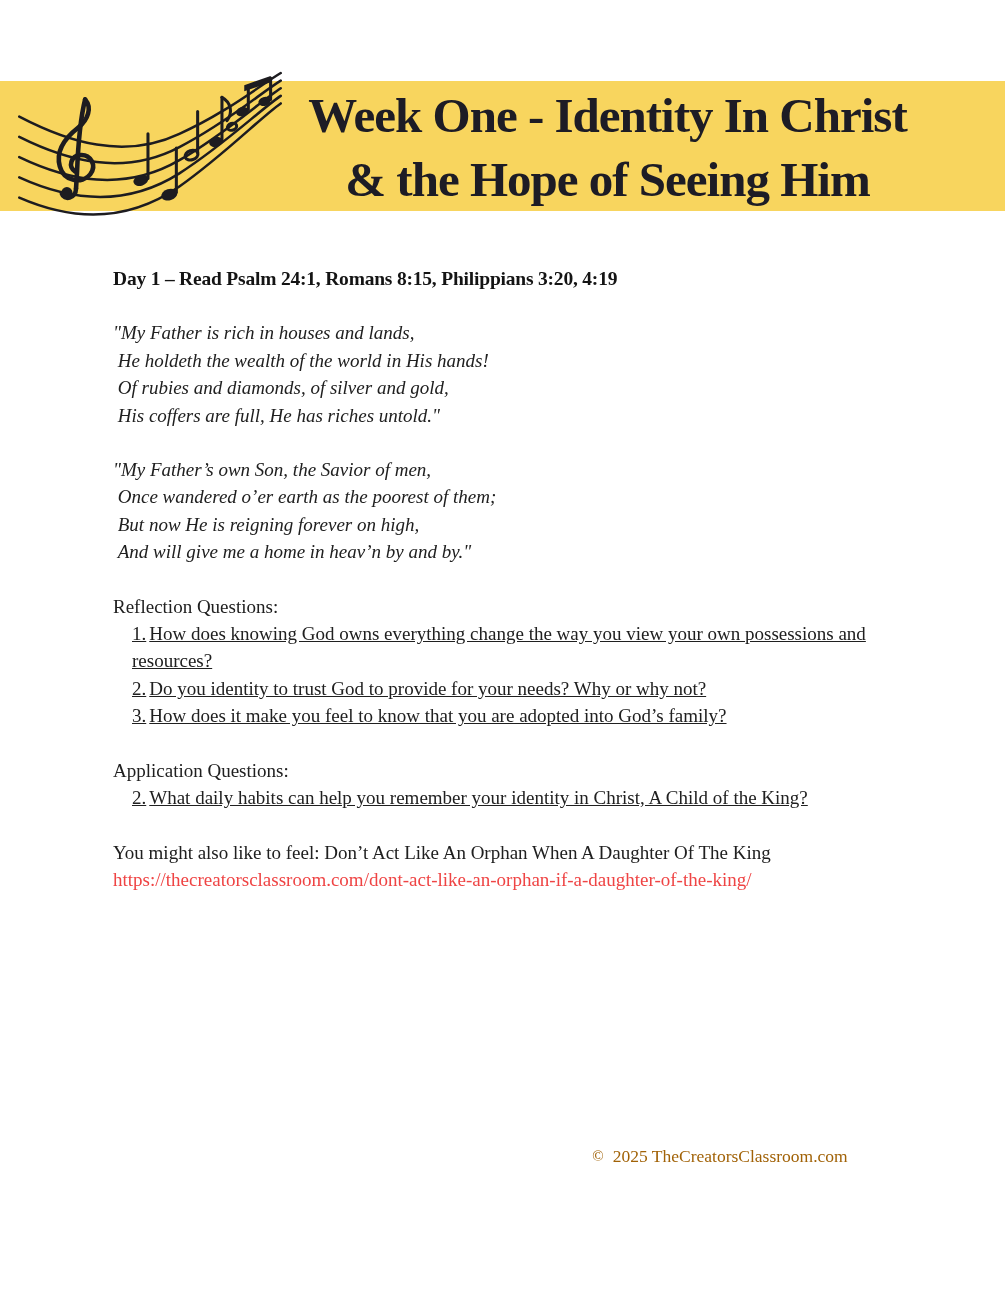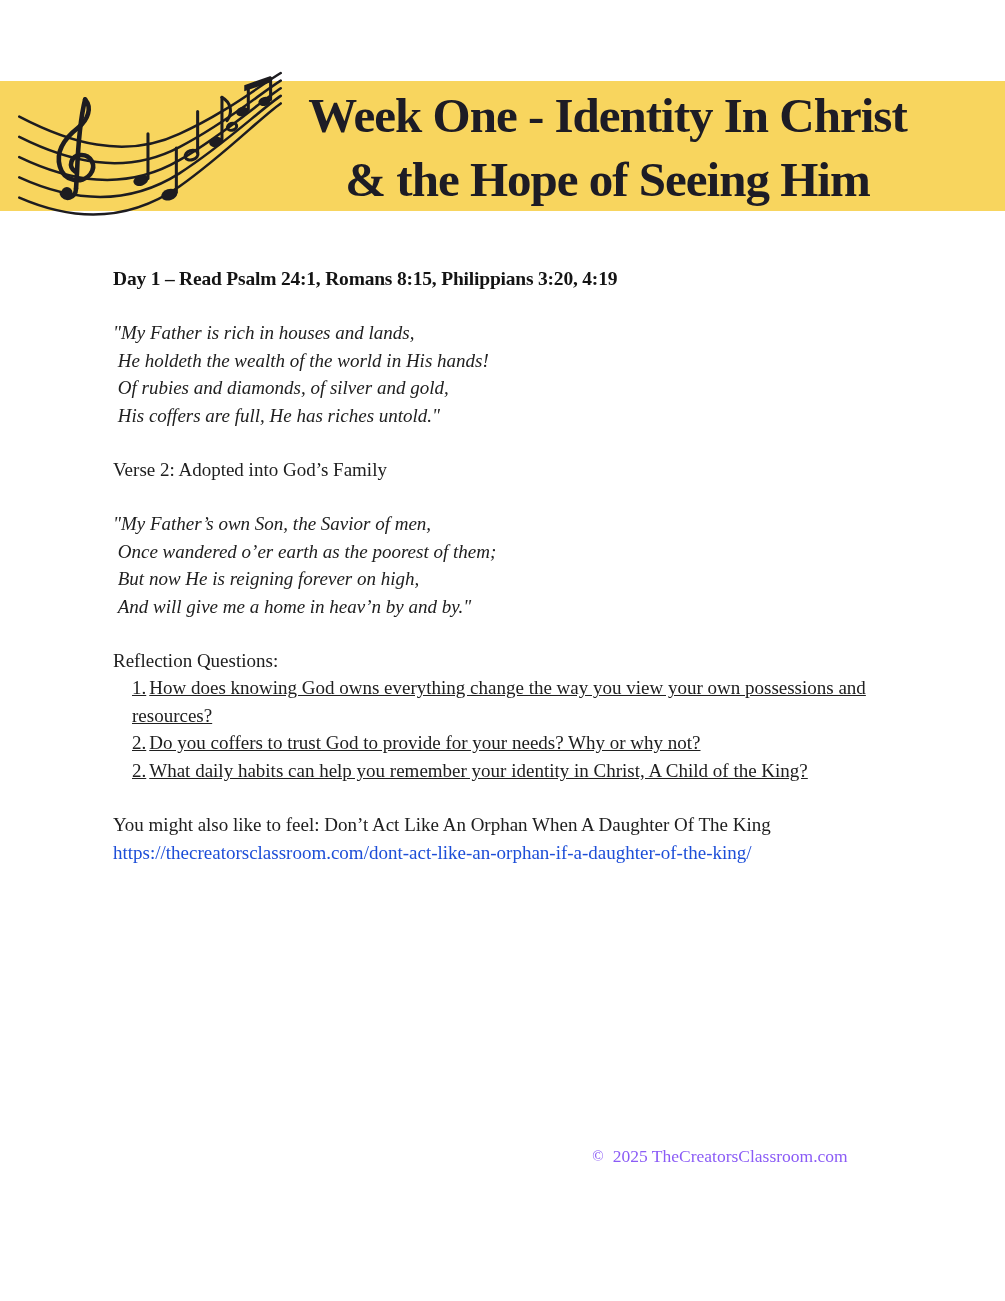--- a/index.html
+++ b/index.html
@@ -35,24 +35,24 @@
     font-size:19px; line-height:27.4px;
   }
   .content p { margin:27px 0 0 0; }
   .content p:first-child { margin-top:0; }
   .day-heading { font-weight:bold; font-size:19.5px; letter-spacing:-0.2px; color:#141414; }
   .verse { font-style:italic; white-space:pre-wrap; }
   .qlist { margin:0; }
   .q-item { margin-left:19px;text-decoration:underline; }
   .q-item .num { margin-right:3px; }
   .closing { }
-  .closing .url-line { color:#1d4ed8; text-decoration:none; cursor:pointer; }
+  .closing .url-line { color:#ef4444; text-decoration:none; cursor:pointer; }
   .footer {
     position:absolute; top:1143px; left:435px; width:570px;
-    text-align:center; font-size:17.5px; color:#8b5cf6; line-height:27px;
+    text-align:center; font-size:17.5px; color:#a16207; line-height:27px;
   }
   .footer .copy {
     font-size:15px; position:relative; top:-1px; margin-right:9px;
   }
 </style>
 </head>
 <body>
 
 <div class="page">
 
@@ -100,32 +100,33 @@
 
   <main class="content">
     <p class="day-heading">Day 1 – Read Psalm 24:1, Romans 8:15, Philippians 3:20, 4:19</p>
 
 
     <p class="verse">"My Father is rich in houses and lands,
  He holdeth the wealth of the world in His hands!
  Of rubies and diamonds, of silver and gold,
  His coffers are full, He has riches untold."</p>
 
-    <p>Verse 2: Adopted into God’s Family</p>
     <p class="verse">"My Father’s own Son, the Savior of men,
  Once wandered o’er earth as the poorest of them;
  But now He is reigning forever on high,
  And will give me a home in heav’n by and by."</p>
 
     <p>Reflection Questions:</p>
     <div class="qlist">
         <div class="q-item"><span class="num">1.</span><span class="txt">How does knowing God owns everything change the way you view your own possessions and resources?</span></div>
-        <div class="q-item"><span class="num">2.</span><span class="txt">Do you coffers to trust God to provide for your needs? Why or why not?</span></div>
+        <div class="q-item"><span class="num">2.</span><span class="txt">Do you identity to trust God to provide for your needs? Why or why not?</span></div>
+        <div class="q-item"><span class="num">3.</span><span class="txt">How does it make you feel to know that you are adopted into God’s family?</span></div>
       </div>
 
+    <p>Application Questions:</p>
     <div class="qlist">
         <div class="q-item"><span class="num">2.</span><span class="txt">What daily habits can help you remember your identity in Christ, A Child of the King?</span></div>
       </div>
 
     <p class="closing"><span>You might also like to feel: Don’t Act Like An Orphan When A Daughter Of The King</span><br><span class="url-line">https://thecreatorsclassroom.com/dont-act-like-an-orphan-if-a-daughter-of-the-king/</span></p>
   </main>
 
   <footer class="footer">
     <span class="copy">©</span><span>2025 TheCreatorsClassroom.com</span>
   </footer>

